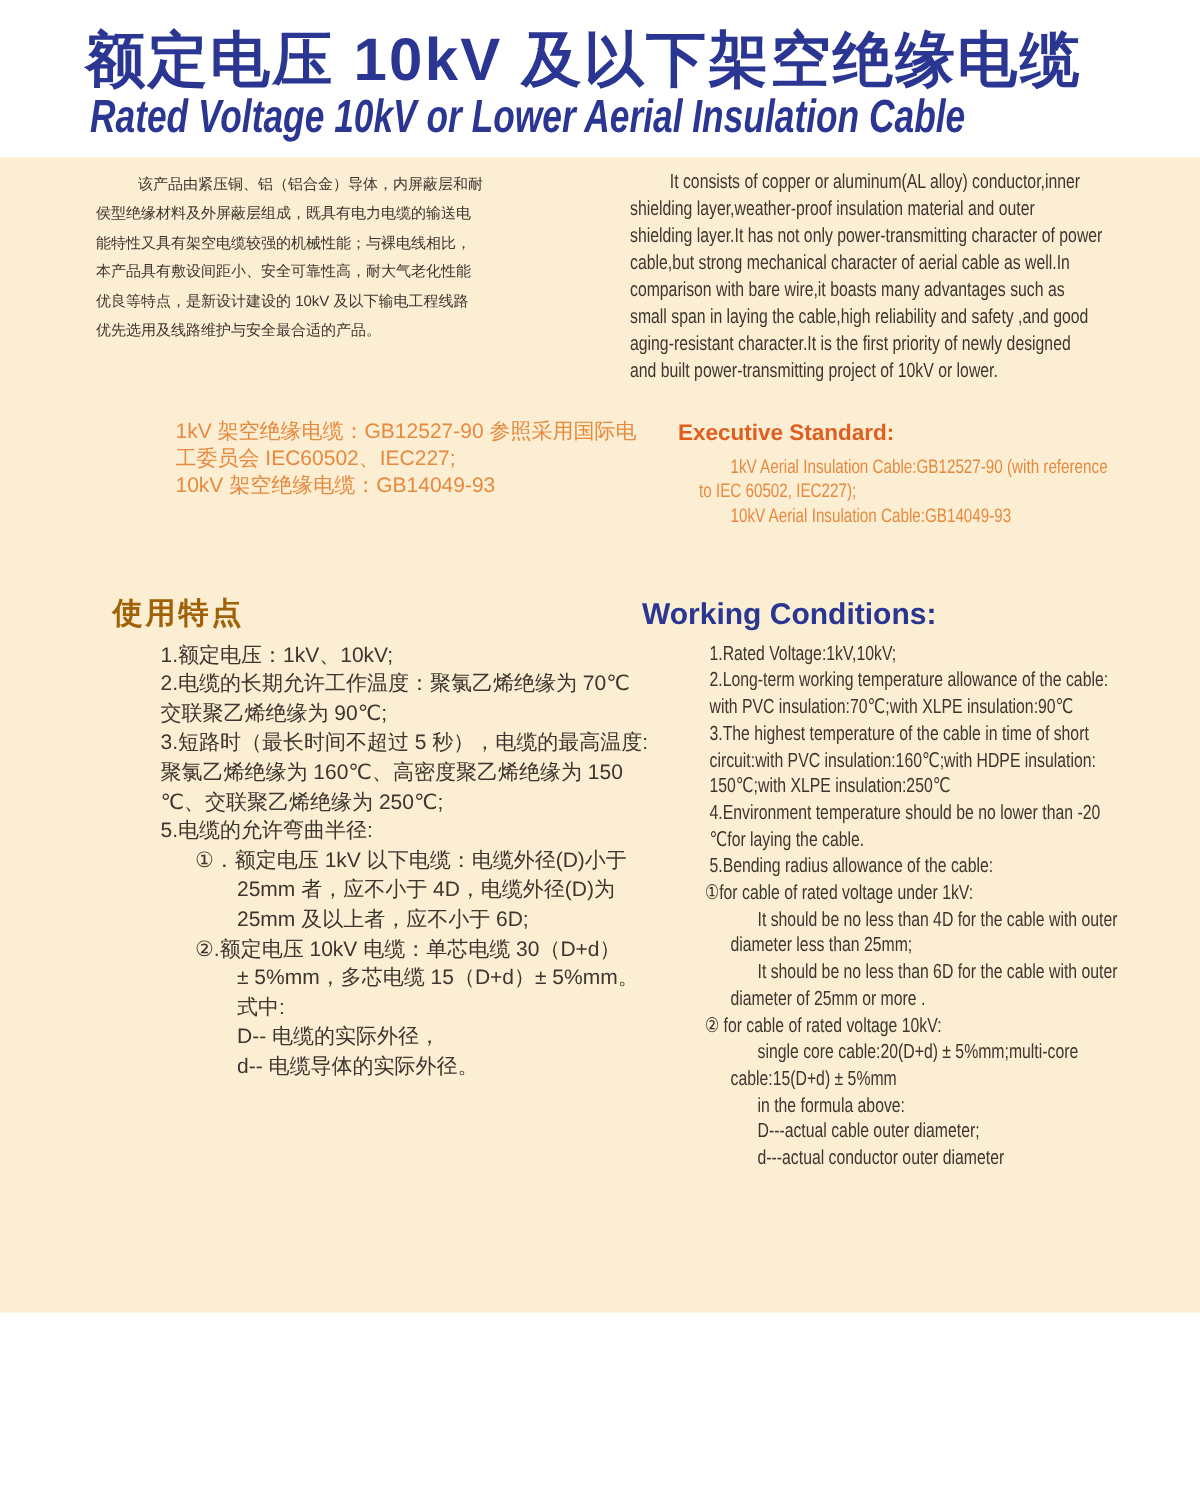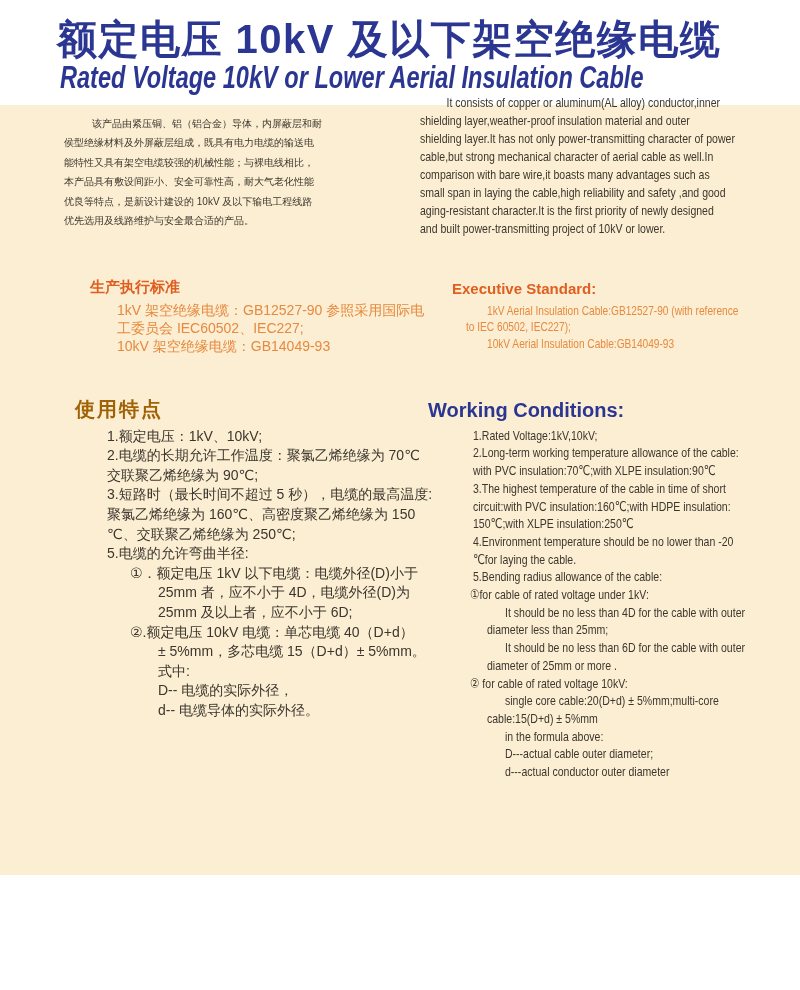--- a/index.html
+++ b/index.html
@@ -22,21 +22,21 @@
     left:57px; top:12px; font-size:40px; font-weight:bold;
     letter-spacing:1.5px; color:#2a3691; white-space:nowrap;
   }
   .title-en {
     left:60px; top:60px; font-size:31px; font-weight:bold; font-style:italic;
     color:#2a3691; white-space:nowrap; transform:scaleX(0.76); transform-origin:0 0;
   }
 
   
   .intro-zh { left:64px; top:114px; width:352px; font-size:10px; line-height:19.4px; }
-  .intro-en { left:420px; top:94px; width:345px; font-size:13.5px; line-height:18px; }
+  .intro-en { left:420px; top:112px; width:345px; font-size:13.5px; line-height:18px; }
   .fl-zh { text-indent:28px; }
   .fl-en { text-indent:34px; }
 
   
   .std-zh { left:90px; top:278px; font-size:14px; line-height:18px; color:#e7893f; }
   .std-en { left:452px; top:281px; font-size:13px; line-height:16.5px; color:#e7893f; }
   .std-hdr { color:#e05e20; font-weight:bold; font-size:15px; margin-bottom:5px; }
   .sa { margin-left:27px; }
   .ea { margin-left:35px; }
   .eb { margin-left:14px; }
@@ -77,21 +77,20 @@
     <div class="line cx">shielding layer,weather-proof insulation material and outer</div>
     <div class="line cx">shielding layer.It has not only power-transmitting character of power</div>
     <div class="line cx">cable,but strong mechanical character of aerial cable as well.In</div>
     <div class="line cx">comparison with bare wire,it boasts many advantages such as</div>
     <div class="line cx">small span in laying the cable,high reliability and safety ,and good</div>
     <div class="line cx">aging-resistant character.It is the first priority of newly designed</div>
     <div class="line cx">and built power-transmitting project of 10kV or lower.</div>
   </div>
 
   <div class="abs std-zh">
-    <div class="std-hdr">生产执行标准</div>
     <div class="line sa">1kV 架空绝缘电缆：GB12527-90 参照采用国际电</div>
     <div class="line sa">工委员会 IEC60502、IEC227;</div>
     <div class="line sa">10kV 架空绝缘电缆：GB14049-93</div>
   </div>
 
   <div class="abs std-en">
     <div class="std-hdr">Executive Standard:</div>
     <div class="line cx ea">1kV Aerial   Insulation Cable:GB12527-90 (with reference</div>
     <div class="line cx eb">to IEC 60502, IEC227);</div>
     <div class="line cx ea">10kV Aerial Insulation Cable:GB14049-93</div>
@@ -102,21 +101,21 @@
     <div class="line ua">1.额定电压：1kV、10kV;</div>
     <div class="line ua">2.电缆的长期允许工作温度：聚氯乙烯绝缘为 70℃</div>
     <div class="line ua">交联聚乙烯绝缘为 90℃;</div>
     <div class="line ua">3.短路时（最长时间不超过 5 秒），电缆的最高温度:</div>
     <div class="line ua">聚氯乙烯绝缘为 160℃、高密度聚乙烯绝缘为 150</div>
     <div class="line ua">℃、交联聚乙烯绝缘为 250℃;</div>
     <div class="line ua">5.电缆的允许弯曲半径:</div>
     <div class="line ub">①．额定电压 1kV 以下电缆：电缆外径(D)小于</div>
     <div class="line uc">25mm 者，应不小于 4D，电缆外径(D)为</div>
     <div class="line uc">25mm 及以上者，应不小于 6D;</div>
-    <div class="line ub">②.额定电压 10kV 电缆：单芯电缆 40（D+d）</div>
+    <div class="line ub">②.额定电压 10kV 电缆：单芯电缆 30（D+d）</div>
     <div class="line uc">± 5%mm，多芯电缆 15（D+d）± 5%mm。</div>
     <div class="line uc">式中:</div>
     <div class="line uc">D-- 电缆的实际外径，</div>
     <div class="line uc">d-- 电缆导体的实际外径。</div>
   </div>
 
   <div class="abs working">
     <div class="sec-hdr-en">Working Conditions:</div>
     <div class="line cx wa">1.Rated Voltage:1kV,10kV;</div>
     <div class="line cx wa">2.Long-term working temperature allowance of the cable:</div>

